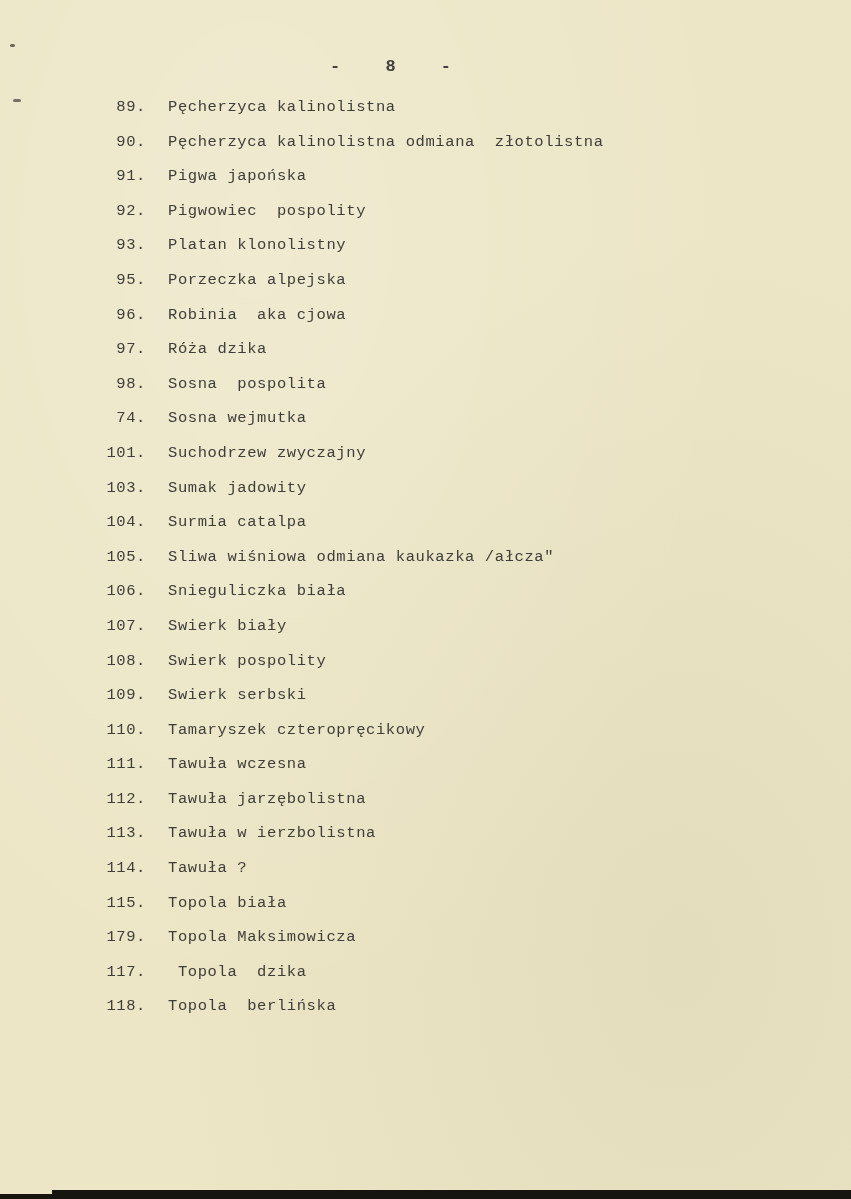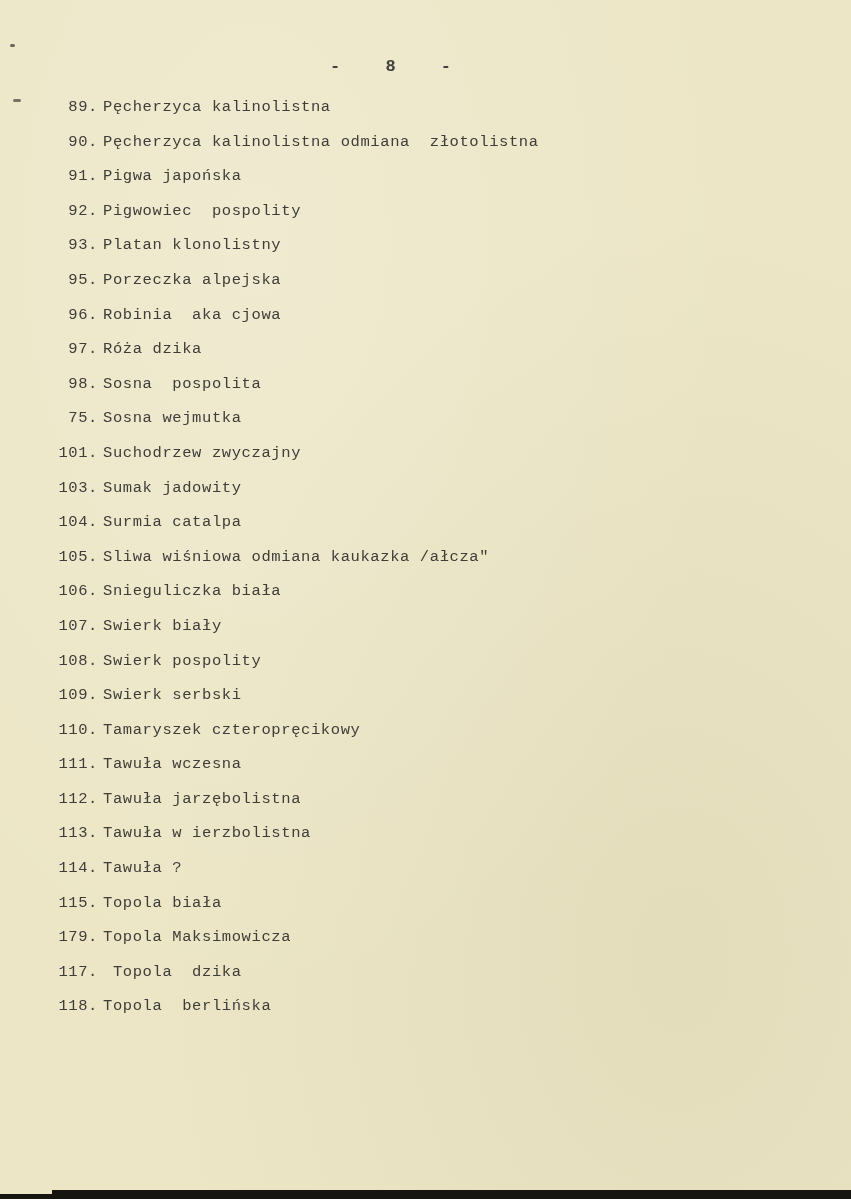--- a/index.html
+++ b/index.html
@@ -39,34 +39,34 @@
   .list {
     position: absolute;
     top: 98px;
     left: 0;
     right: 0;
   }
   .row {
     display: flex;
     align-items: baseline;
     height: 34.6px;
-    padding-left: 48px;
+    padding-left: 96px;
     font-size: 15.5px;
     letter-spacing: 0.6px;
   }
   .num {
     display: inline-block;
     width: 50px;
     text-align: right;
     white-space: pre;
     color: #3e3d38;
   }
   .txt {
     display: inline-block;
-    margin-left: 5px;
+    margin-left: 22px;
     white-space: pre;
     color: #3e3d38;
   }
   
   .edge-mark-1 {
     position: absolute;
     left: 10px;
     top: 44px;
     width: 5px;
     height: 3px;
@@ -154,21 +154,21 @@
     <span class="num">97.</span>
     <span class="txt">Róża dzika</span>
   </div>
 
   <div class="row">
     <span class="num">98.</span>
     <span class="txt">Sosna  pospolita</span>
   </div>
 
   <div class="row">
-    <span class="num">75.</span>
+    <span class="num">74.</span>
     <span class="txt">Sosna wejmutka</span>
   </div>
 
 
   <div class="row">
     <span class="num">101.</span>
     <span class="txt">Suchodrzew zwyczajny</span>
   </div>
 
 

